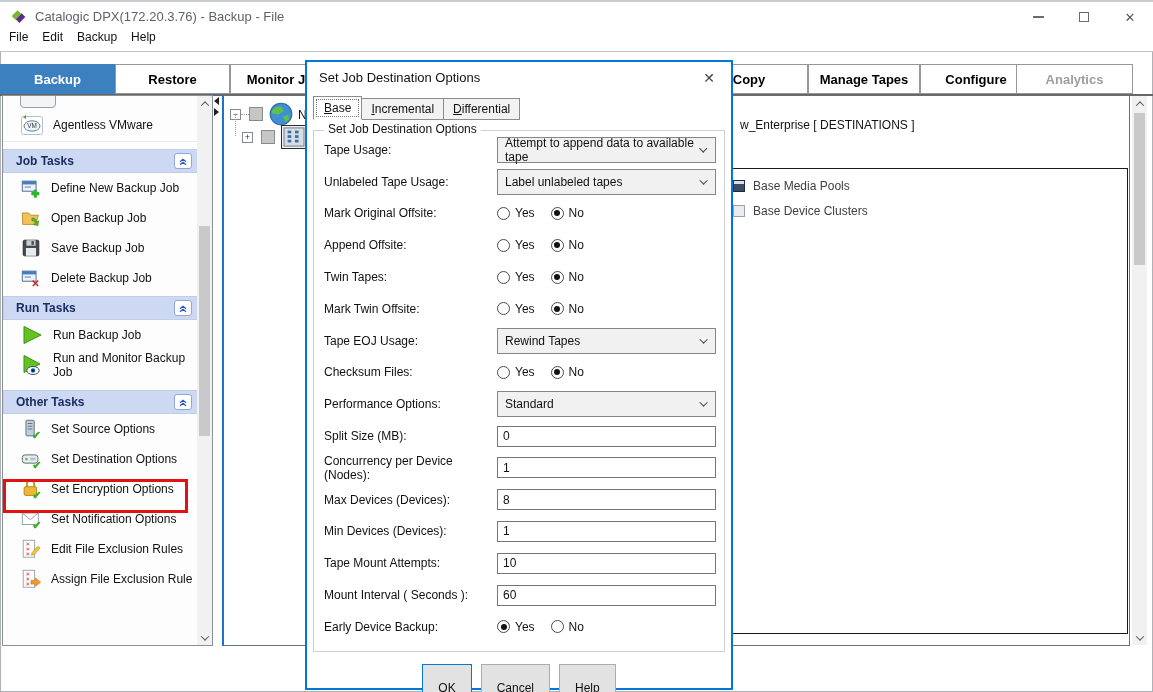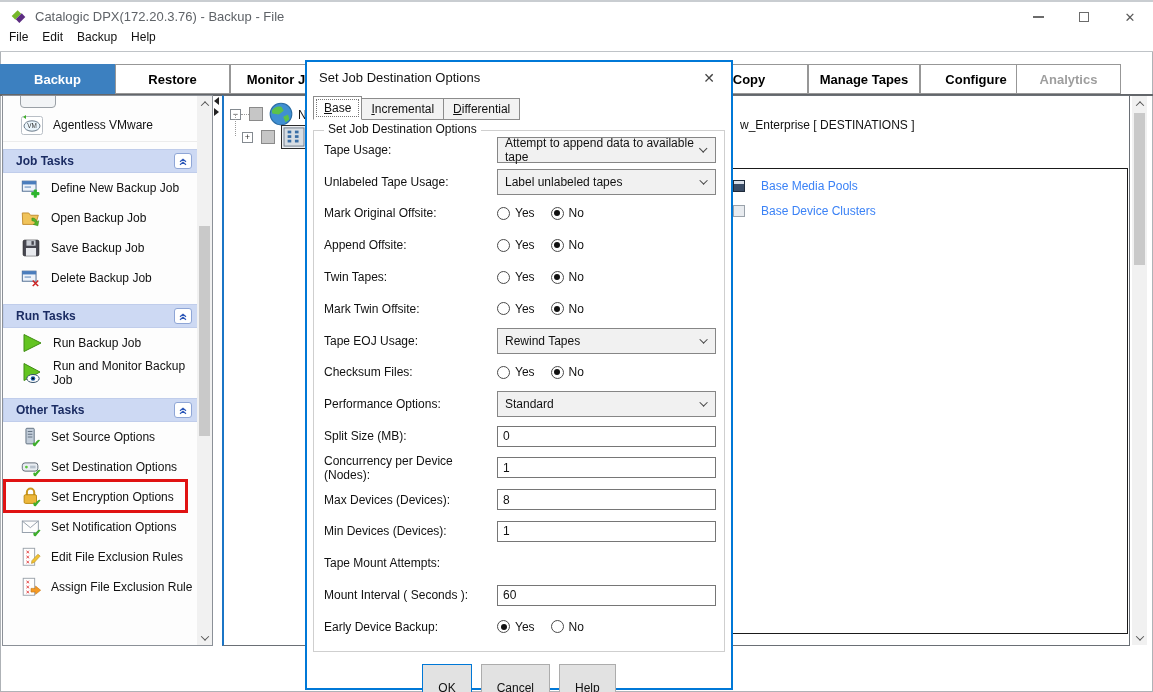--- a/index.html
+++ b/index.html
@@ -59,21 +59,21 @@
 
   
   .treepanel{position:absolute;left:222px;top:95px;width:908px;height:551px;background:#fff;
              border:1px solid #6a6f75;border-left:2px solid #1b75c6}
   .expander{width:11px;height:11px;border:1px solid #848a90;background:#fff;font-size:9px;line-height:9px;
             text-align:center;color:#333;display:inline-block}
   .cbx{width:14px;height:14px;background:#c6c6c6;border:1px solid #8a8a8a;display:inline-block}
   .sel-ic{border:1px solid #2b2b2b;padding:1px;background:#eef1f4}
   .dest-header{position:absolute;font-size:12px;color:#111}
   .dest-box{position:absolute;border:1px solid #1a1a1a;background:#fff}
-  .dest-row{position:absolute;display:flex;align-items:center;gap:16px;font-size:12px;color:#3b82f6}
+  .dest-row{position:absolute;display:flex;align-items:center;gap:8px;font-size:12px;color:#404040}
   .pool-ic{width:12px;height:12px;background:#3a4c66;border:1px solid #1e2a3a;box-shadow:inset 0 3px 0 #d7dee8}
   .clus-ic{width:12px;height:12px;background:#e8ebef;border:1px solid #9aa2ab}
 
   
   .dialog{position:absolute;left:305px;top:60px;width:428px;height:630px;background:#fff;
           border:2px solid #0078d7;z-index:100}
   .dlg-title{position:absolute;left:12px;top:8px;font-size:13px;color:#111}
   .dlg-close{position:absolute;right:12px;top:6px;font-size:14px;color:#444;width:20px;height:20px;
              display:flex;align-items:center;justify-content:center}
   .dlg-tabs{position:absolute;left:6px;top:34px;display:flex;align-items:flex-end}
@@ -127,21 +127,21 @@
   <span>Backup</span>
   <span>Help</span>
 </div>
 
 <div class="mtab sel" style="left:0;width:115px">Backup</div>
 <div class="mtab" style="left:115px;width:115px">Restore</div>
 <div class="mtab" style="left:230px;width:115px">Monitor Jobs</div>
 <div class="mtab" style="left:690px;width:118px">Copy</div>
 <div class="mtab" style="left:808px;width:112px">Manage Tapes</div>
 <div class="mtab" style="left:920px;width:112px">Configure</div>
-<div class="mtab dis" style="left:1016px;width:105px">Analytics</div>
+<div class="mtab dis" style="left:1016px;width:117px">Analytics</div>
 <div class="tabline"></div>
 
 <div class="sidebar">
   <div class="sb-inner">
     <div class="sb-cut">
         <span class="half-ic"></span>
       </div>
 
     <div class="sb-row">
       <svg class="ic" width="24" height="24" viewBox="0 0 24 24">
@@ -190,21 +190,21 @@
     <div class="sb-item">
       <svg class="ic" width="22" height="22" viewBox="0 0 24 24">
         <rect x="2.5" y="4.5" width="15" height="11" fill="#eef3fa" stroke="#46658c"></rect>
         <rect x="2.5" y="4.5" width="15" height="3.6" fill="#4a7dbd"></rect>
         <rect x="5" y="10" width="7" height="2" fill="#9db7d6"></rect>
         <text x="17" y="22" font-size="11" font-weight="bold" text-anchor="middle" fill="#cc2222" font-family="Liberation Sans">✕</text>
       </svg>
       <span>Delete Backup Job</span>
     </div>
 
-    <div class="sb-header" style="margin-top:11px">
+    <div class="sb-header" style="margin-top:3px">
       <span>Run Tasks</span>
       <span class="collapse-btn">
         <svg width="12" height="12" viewBox="0 0 16 16">
             <path d="M4 9l4-3.2L12 9M4 13l4-3.2 4 3.2" stroke="#2a56b8" fill="none" stroke-width="1.6"></path>
           </svg>
       </span>
     </div>
     <div class="sb-item">
       <svg class="ic" width="24" height="24" viewBox="0 0 24 24">
         <path d="M4 3.5L21 12 4 20.5z" fill="#63c421" stroke="#3f8d12"></path>
@@ -449,20 +449,21 @@
       <div class="drow">
         <span class="lab">Max Devices (Devices):</span>
         <input class="tin" type="text" value="8" style="">
       </div>
       <div class="drow">
         <span class="lab">Min Devices (Devices):</span>
         <input class="tin" type="text" value="1" style="">
       </div>
       <div class="drow">
         <span class="lab">Tape Mount Attempts:</span>
+        <input class="tin" type="text" value="10" style="">
       </div>
       <div class="drow">
         <span class="lab">Mount Interval ( Seconds ):</span>
         <input class="tin" type="text" value="60" style="">
       </div>
       <div class="drow">
         <span class="lab">Early Device Backup:</span>
         <span class="radgrp">
           <span class="radio sel"></span>
             <span>Yes</span>

